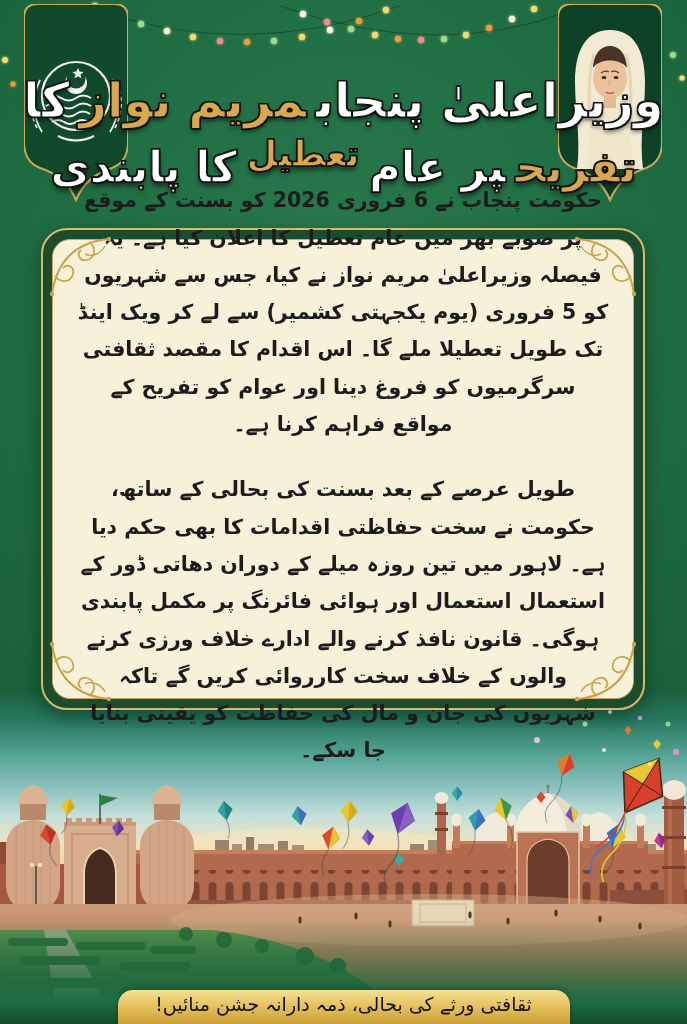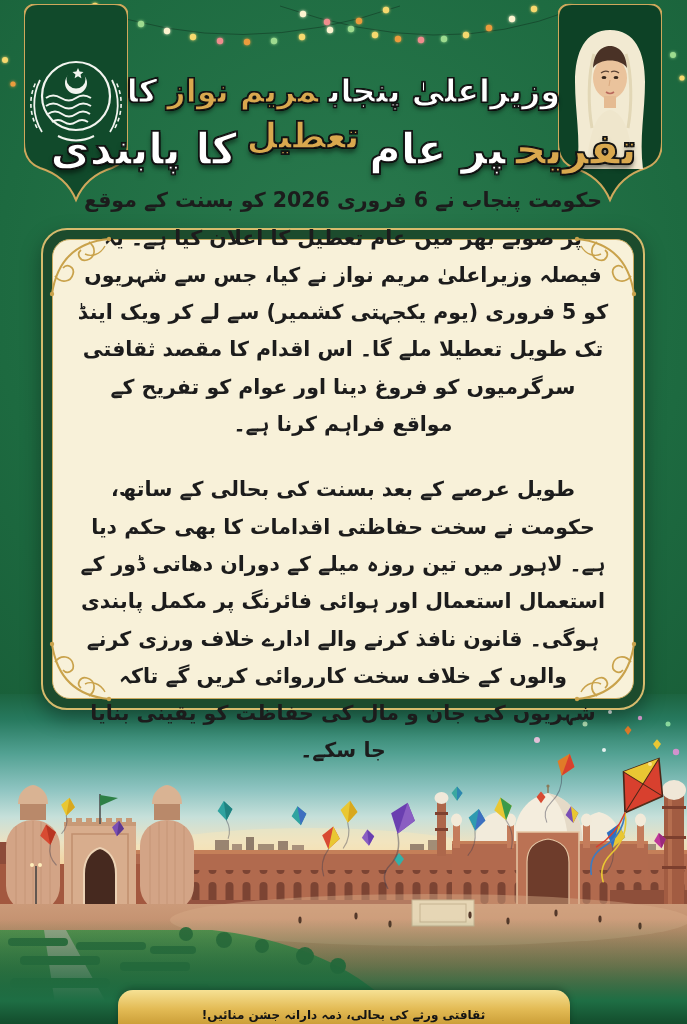--- a/index.html
+++ b/index.html
@@ -4,21 +4,21 @@
 <style>
   html,body{margin:0;padding:0;background:#222;}
   .poster{position:relative;width:687px;height:1024px;overflow:hidden;
     background:radial-gradient(120% 90% at 50% 28%, #2a7a4e 0%, #1d6a40 42%, #124b2c 100%);
     font-family:"DejaVu Sans", sans-serif;}
   .lights{position:absolute;top:0;left:0;z-index:3;}
   .frame{position:absolute;top:4px;width:104px;height:200px;z-index:4;}
   .frame-left{left:24px;}
   .frame-right{left:558px;}
   .title{position:absolute;top:72px;left:0;width:687px;text-align:center;z-index:5;}
-  .title .t1{font-size:32px;font-weight:700;color:#fff;letter-spacing:0;
+  .title .t1{font-size:48px;font-weight:700;color:#fff;letter-spacing:0;
     -webkit-text-stroke:1.2px #141414;
     text-shadow:0 3px 4px rgba(0,0,0,.55), 1px 1px 0 #111, -1px 1px 0 #111, 1px -1px 0 #111, -1px -1px 0 #111;}
   .title .t2{margin-top:14px;font-size:43px;font-weight:700;color:#fff;
     -webkit-text-stroke:1.3px #141414;
     text-shadow:0 4px 5px rgba(0,0,0,.55), 1px 1px 0 #111, -1px 1px 0 #111, 1px -1px 0 #111, -1px -1px 0 #111;}
   .gold{color:#d9a84e;}
   .raised{display:inline-block;transform:translateY(-16px);font-size:35px;}
   .t1 span,.t2 span{margin:0 5px;}
   .panel{position:absolute;left:41px;top:228px;width:604px;height:482px;box-sizing:border-box;
     background:#1c4b2d;border:2px solid #d6bb6d;border-radius:26px;padding:9px;
@@ -28,21 +28,21 @@
   .panel-inner p{margin:6px 0;font-size:20.5px;line-height:1.82;font-weight:700;color:#1c1c1c;text-align:center;}
   .divider{height:2px;width:300px;margin:8px auto;
     background:radial-gradient(closest-side,#2e6b44 55%, rgba(46,107,68,0) 100%);}
   .flourishes{position:absolute;left:-2px;top:-2px;pointer-events:none;}
   .scene{position:absolute;left:0;top:694px;z-index:2;}
   .banner{position:absolute;left:50%;transform:translateX(-50%);top:990px;width:452px;height:42px;
     z-index:6;border-radius:15px 15px 0 0;
     background:linear-gradient(180deg,#f6e194 0%,#e3bb55 45%,#c0912a 100%);
     box-shadow:0 -2px 6px rgba(0,0,0,.25);
     display:flex;align-items:flex-start;justify-content:center;}
-  .banner span{font-size:12px;font-weight:700;color:#141414;line-height:1.5;padding-top:16px;}
+  .banner span{font-size:19px;font-weight:400;color:#141414;line-height:1.5;padding-top:0;}
 </style>
 </head>
 <body>
 
 <div class="poster">
 
   <svg class="lights" width="687" height="110" viewBox="0 0 687 110">
     <defs>
         <filter id="glow" x="-60%" y="-60%" width="220%" height="220%">
           <feGaussianBlur stdDeviation="1.4" result="b"></feGaussianBlur>

